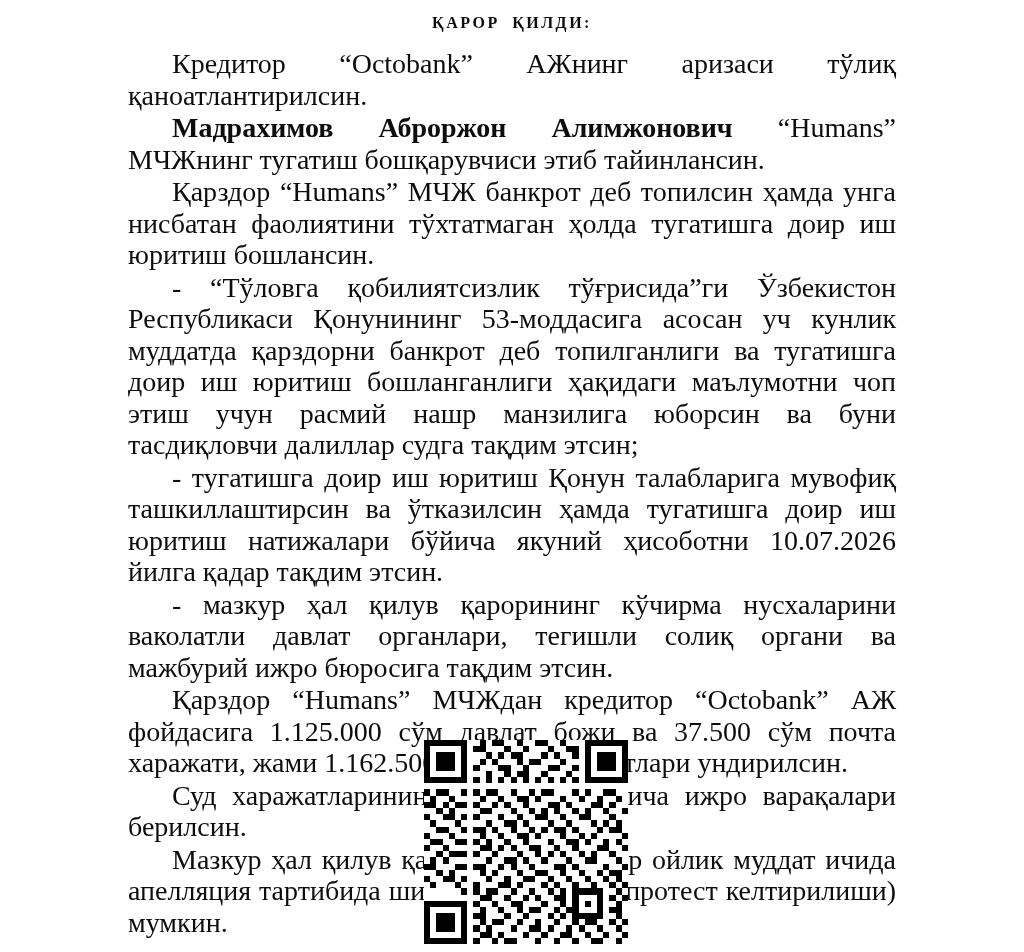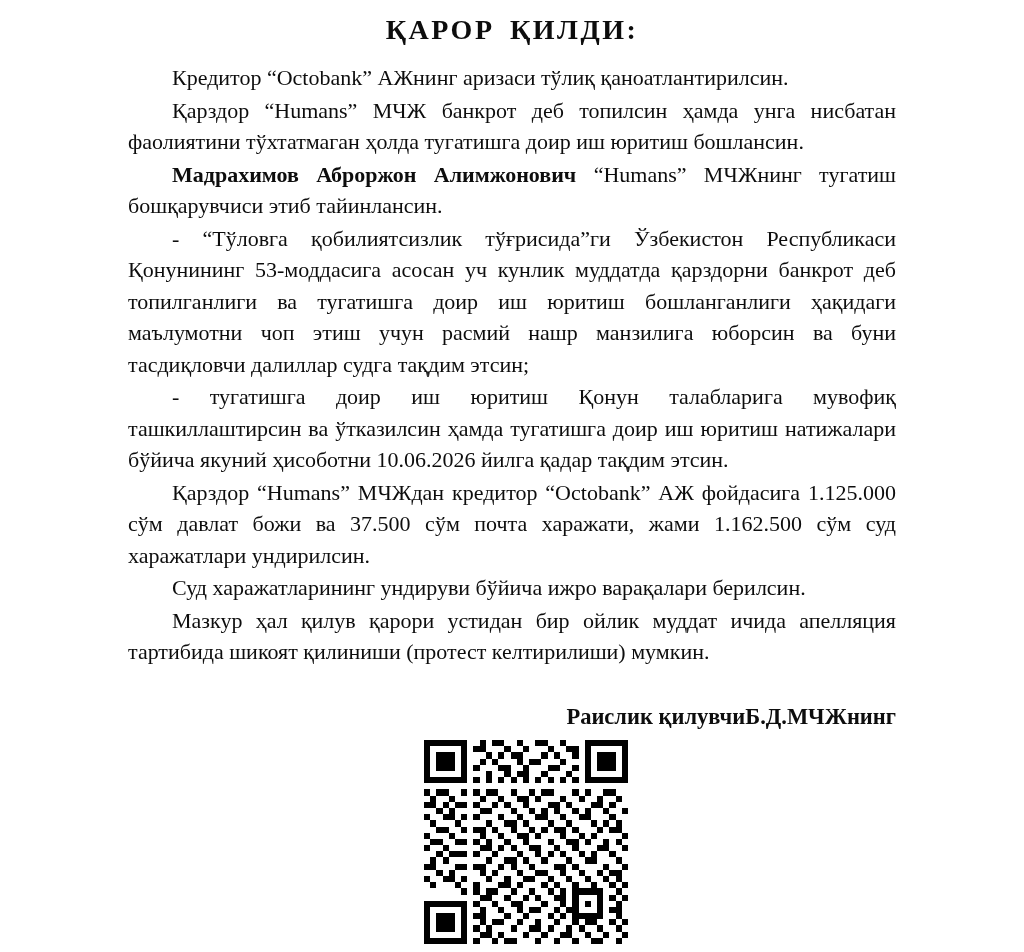--- a/index.html
+++ b/index.html
@@ -18,31 +18,31 @@
   .page {
     position: relative;
     width: 1024px;
     height: 952px;
     padding: 0;
     box-sizing: border-box;
   }
   .doc-title {
     text-align: center;
     font-weight: bold;
-    font-size: 28px;
+    font-size: 16px;
     letter-spacing: 2.5px;
     margin: 14px 0 16px 0;
     word-spacing: 6px;
   }
   .body-text {
     padding: 0 128px 0 128px;
   }
   p.para {
     margin: 0 0 1px 0;
-    font-size: 22px;
+    font-size: 28px;
     line-height: 31.5px;
     text-align: justify;
     text-justify: inter-word;
     text-indent: 44px;
   }
   p.para:last-child {
     text-align: justify;
   }
   .bold {
     font-weight: bold;
@@ -74,24 +74,25 @@
 </style>
 </head>
 <body>
 
 <div class="page">
 
   <div class="doc-title">ҚАРОР ҚИЛДИ:</div>
 
   <div class="body-text">
     <p class="para">Кредитор “Octobank” АЖнинг аризаси тўлиқ қаноатлантирилсин.</p>
+    <p class="para"><span class="bold">Мадрахимов Аброржон Алимжонович</span><span> “Humans” МЧЖнинг тугатиш бошқарувчиси этиб тайинлансин.</span></p>
     <p class="para">Қарздор “Humans” МЧЖ банкрот деб топилсин ҳамда унга нисбатан фаолиятини тўхтатмаган ҳолда тугатишга доир иш юритиш бошлансин.</p>
-    <p class="para"><span class="bold">Мадрахимов Аброржон Алимжонович</span><span> “Humans” МЧЖнинг тугатиш бошқарувчиси этиб тайинлансин.</span></p>
     <p class="para">- “Тўловга қобилиятсизлик тўғрисида”ги Ўзбекистон Республикаси Қонунининг 53-моддасига асосан уч кунлик муддатда қарздорни банкрот деб топилганлиги ва тугатишга доир иш юритиш бошланганлиги ҳақидаги маълумотни чоп этиш учун расмий нашр манзилига юборсин ва буни тасдиқловчи далиллар судга тақдим этсин;</p>
-    <p class="para">- тугатишга доир иш юритиш Қонун талабларига мувофиқ ташкиллаштирсин ва ўтказилсин ҳамда тугатишга доир иш юритиш натижалари бўйича якуний  ҳисоботни 10.06.2026 йилга қадар тақдим этсин.</p>
+    <p class="para">- тугатишга доир иш юритиш Қонун талабларига мувофиқ ташкиллаштирсин ва ўтказилсин ҳамда тугатишга доир иш юритиш натижалари бўйича якуний  ҳисоботни 10.07.2026 йилга қадар тақдим этсин.</p>
+    <p class="para">- мазкур ҳал қилув қарорининг кўчирма нусхаларини ваколатли давлат органлари, тегишли солиқ органи ва мажбурий ижро бюросига тақдим этсин.</p>
     <p class="para">Қарздор “Humans” МЧЖдан кредитор “Octobank” АЖ фойдасига 1.125.000 сўм давлат божи ва 37.500 сўм почта харажати, жами 1.162.500 сўм суд харажатлари ундирилсин.</p>
     <p class="para">Суд харажатларининг ундируви бўйича ижро варақалари берилсин.</p>
     <p class="para">Мазкур ҳал қилув қарори устидан бир ойлик муддат ичида апелляция тартибида шикоят қилиниши (протест келтирилиши) мумкин.</p>
   </div>
 
   <div class="sign-row">
     <div class="sign-left">Раислик қилувчи</div>
     <div class="sign-right">Б.Д.МЧЖнинг</div>
   </div>
 

